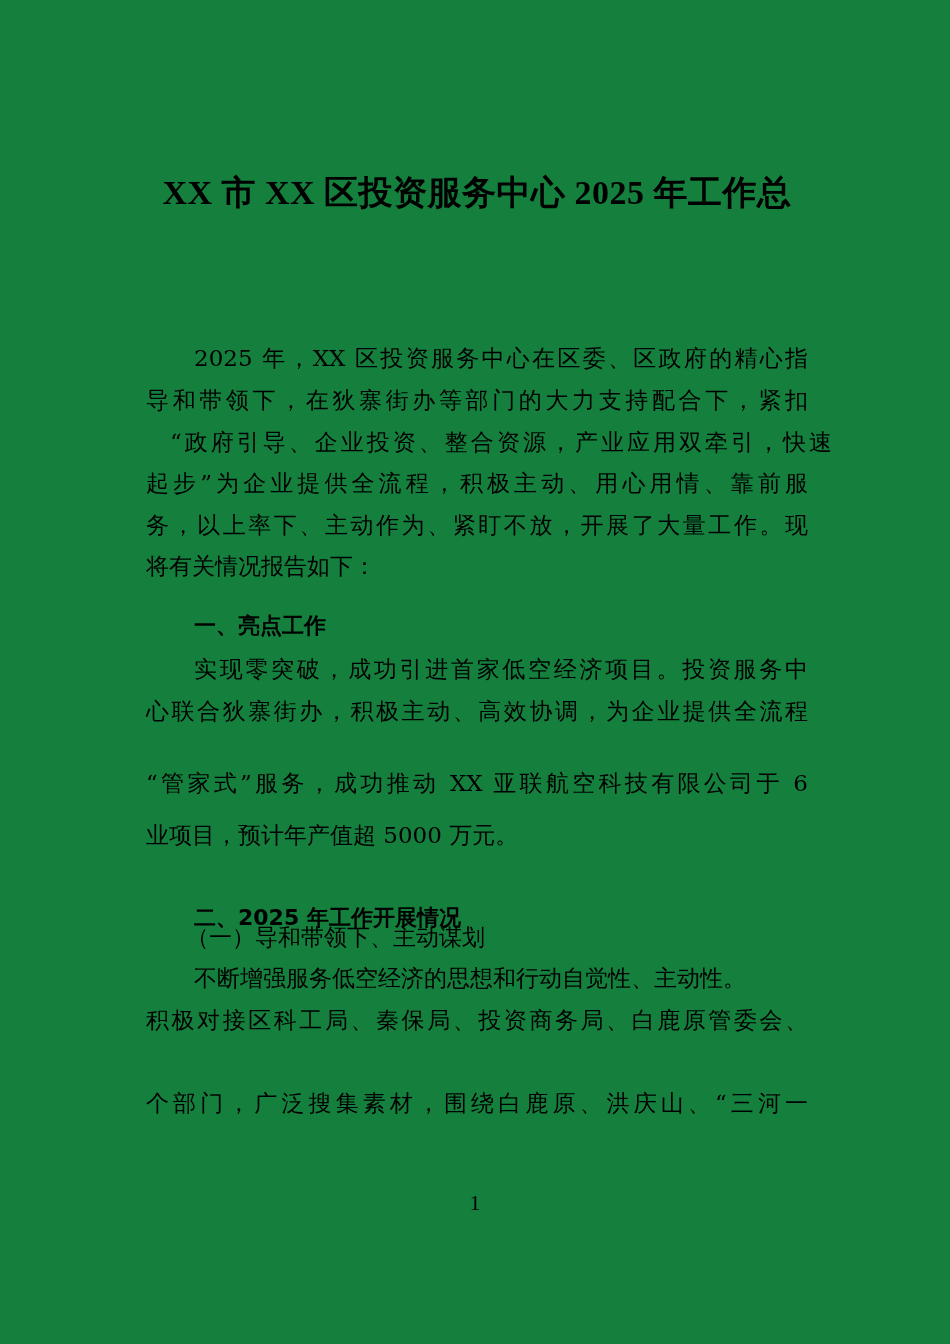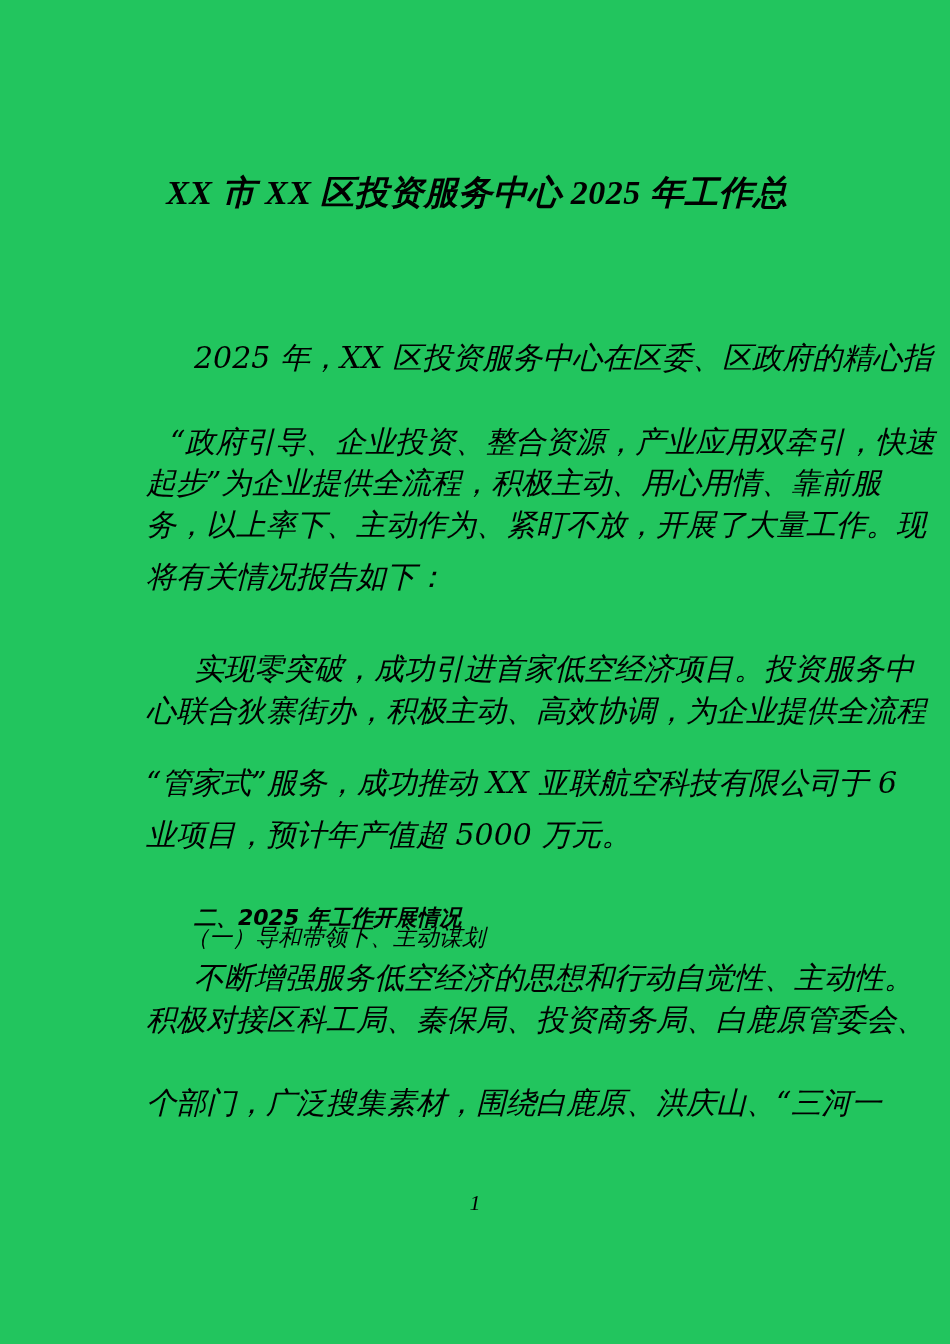--- a/index.html
+++ b/index.html
@@ -1,39 +1,41 @@
 <!DOCTYPE html>
 <html><head>
 <meta charset="utf-8">
 <style>
   html, body { margin:0; padding:0; background:#ffffff; }
   body { width:950px; height:1344px; position:relative; overflow:hidden; font-family:"DejaVu Serif","Liberation Serif",serif; color:#000; }
-  .page { position:absolute; left:0; top:0; width:950px; height:1344px; background:#22c55e;font-style:italic; }
+  .page { position:absolute; left:0; top:0; width:950px; height:1344px; background:#15803d; }
   .title { position:absolute; left:146px; width:662px; text-align:center; font-family:"Liberation Serif","DejaVu Serif",serif; font-weight:bold; font-size:34px; line-height:34px; white-space:nowrap; letter-spacing:0.5px; }
   .t1 { top:176px; }
   .t2 { top:247px; }
-  .line { position:absolute; left:146px; width:662px; font-size:30px; line-height:28px; white-space:nowrap; text-align:justify; text-align-last:justify; letter-spacing:0; }
+  .line { position:absolute; left:146px; width:662px; font-size:23px; line-height:28px; white-space:nowrap; text-align:justify; text-align-last:justify; letter-spacing:0; }
   .line.last { text-align-last:left; }
   .indent { left:194px; width:614px; }
   .heading { font-family:"DejaVu Sans","Liberation Sans",sans-serif; font-weight:bold; font-size:22px; text-align-last:left; }
   .sub { font-size:23px; text-align-last:left; left:194px; width:614px; }
   .pagenum { position:absolute; left:0; width:950px; top:1190px; text-align:center; font-family:"Liberation Serif","DejaVu Serif",serif; font-size:22px; }
 </style>
 </head>
 <body>
 
 <div class="page">
   <div class="title t1">XX 市 XX 区投资服务中心 2025 年工作总</div>
 
   <div class="line indent" style="top:344px;">2025 年，XX 区投资服务中心在区委、区政府的精心指</div>
+  <div class="line" style="top:386px;">导和带领下，在狄寨街办等部门的大力支持配合下，紧扣</div>
   <div class="line" style="top:428px;margin-left:24px;">“政府引导、企业投资、整合资源，产业应用双牵引，快速</div>
   <div class="line" style="top:469px;">起步”为企业提供全流程，积极主动、用心用情、靠前服</div>
   <div class="line" style="top:511px;">务，以上率下、主动作为、紧盯不放，开展了大量工作。现</div>
-  <div class="line last" style="top:552px;margin-top:11px;">将有关情况报告如下：</div>
+  <div class="line last" style="top:552px;">将有关情况报告如下：</div>
 
+  <div class="line heading indent" style="top:612px;">一、亮点工作</div>
   <div class="line indent" style="top:655px;">实现零突破，成功引进首家低空经济项目。投资服务中</div>
   <div class="line" style="top:697px;">心联合狄寨街办，积极主动、高效协调，为企业提供全流程</div>
   <div class="line" style="top:738px;margin-top:31px;">“管家式”服务，成功推动 XX 亚联航空科技有限公司于 6</div>
   <div class="line last" style="top:821px;">业项目，预计年产值超 5000 万元。</div>
 
   <div class="line heading indent" style="top:904px;">二、2025 年工作开展情况</div>
   <div class="line sub" style="top:923px; left:186px;">（一）导和带领下、主动谋划</div>
   <div class="line indent last" style="top:964px;">不断增强服务低空经济的思想和行动自觉性、主动性。</div>
   <div class="line" style="top:1006px;">积极对接区科工局、秦保局、投资商务局、白鹿原管委会、</div>
   <div class="line" style="top:1089px;">个部门，广泛搜集素材，围绕白鹿原、洪庆山、“三河一</div>

